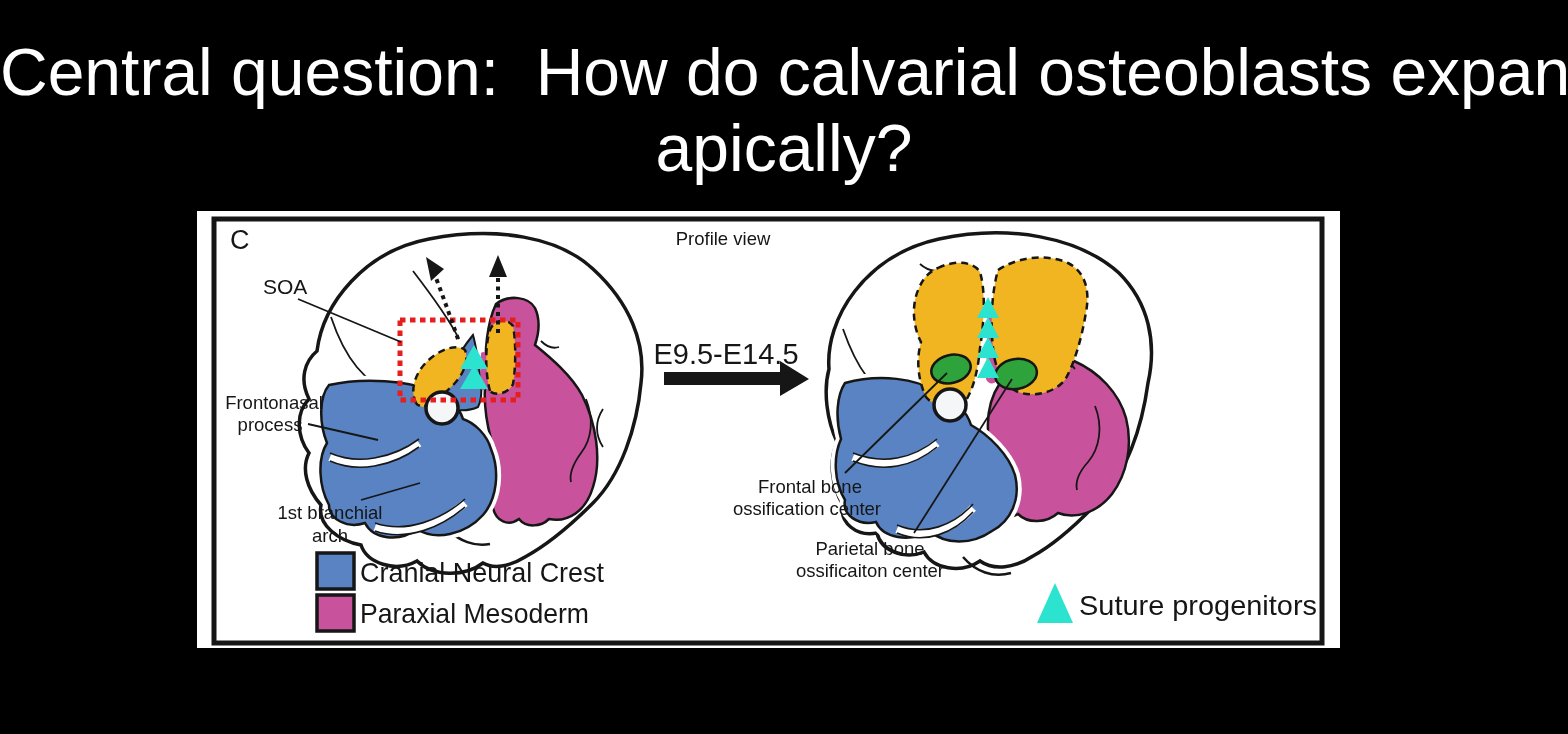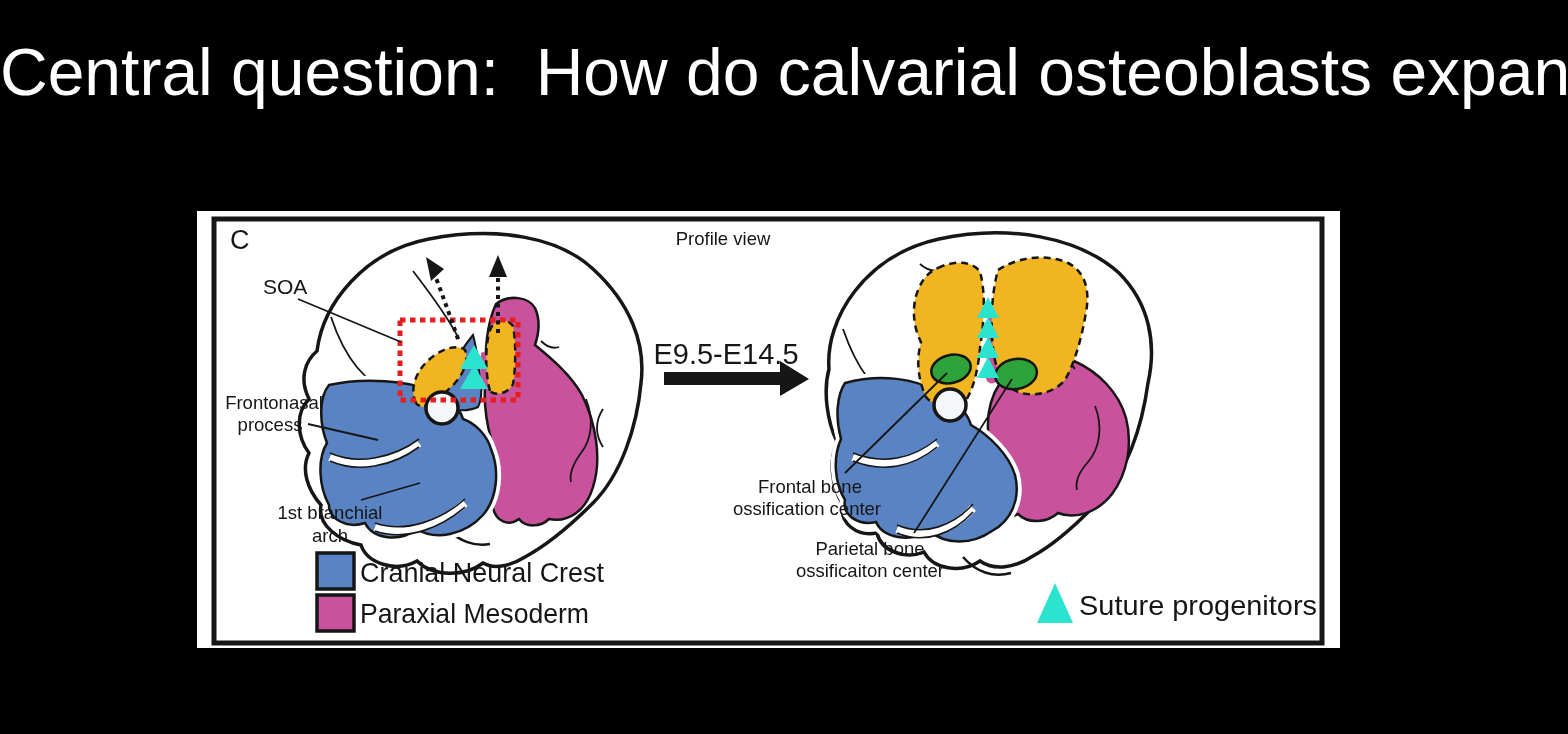--- a/index.html
+++ b/index.html
@@ -30,20 +30,21 @@
   text{fill:#161616;}
   .lbl{font-size:18.5px;}
   .big{font-size:28px;}
 </style>
 </head>
 <body>
 
 <div class="slide">
 
   <div class="slide-title title-line1">Central question:  How do calvarial osteoblasts expand</div>
+  <div class="slide-title title-line2">apically?</div>
 
   <div class="figure-panel">
     <svg viewBox="0 0 1143 437">
 
       <rect x="17" y="8" width="1108" height="424" fill="none" stroke="#161616" stroke-width="5"></rect>
 
       <g>
 
         <path d="M 120,140 C 126,92 168,40 232,28 C 300,15 362,26 396,58
              C 433,92 449,132 444,172 C 440,216 424,264 396,292

